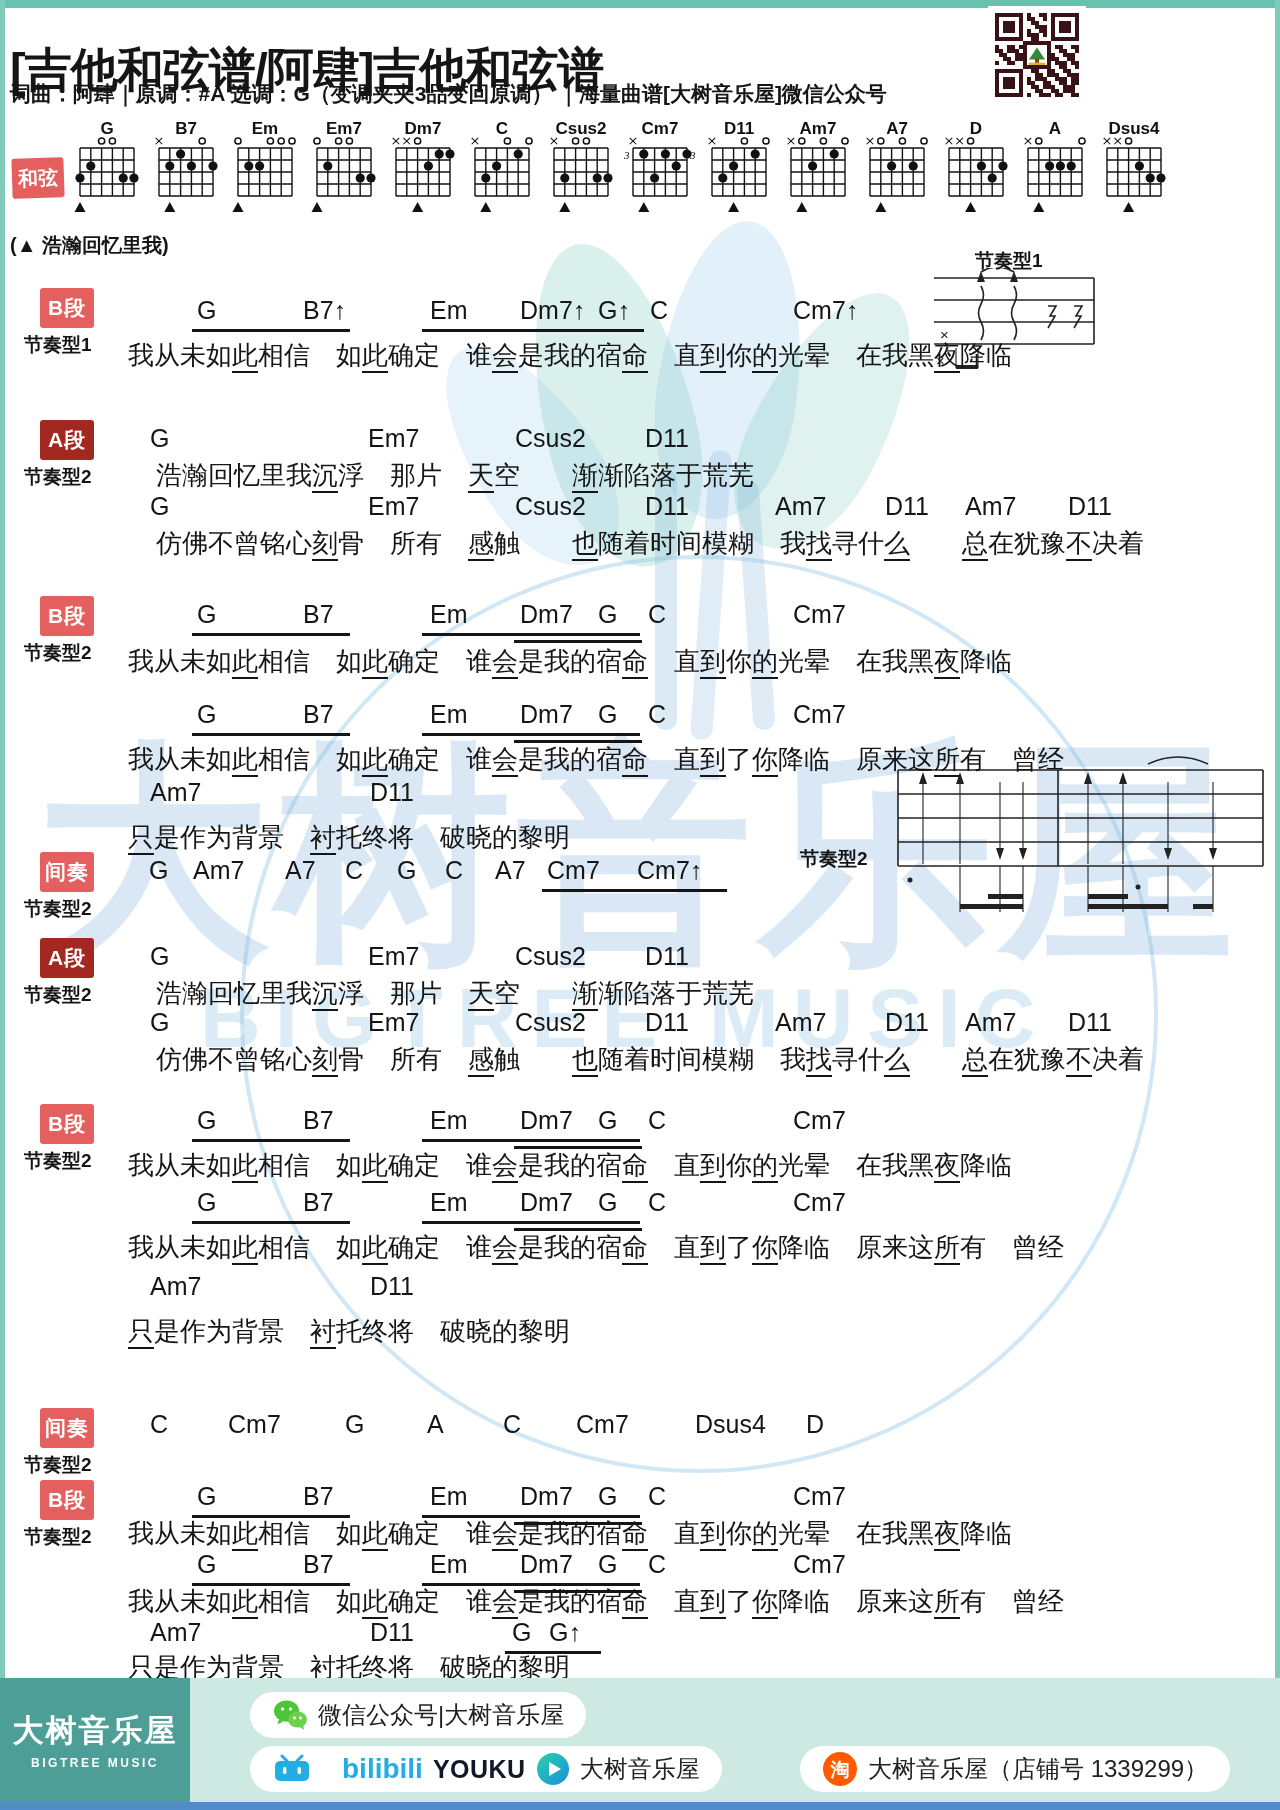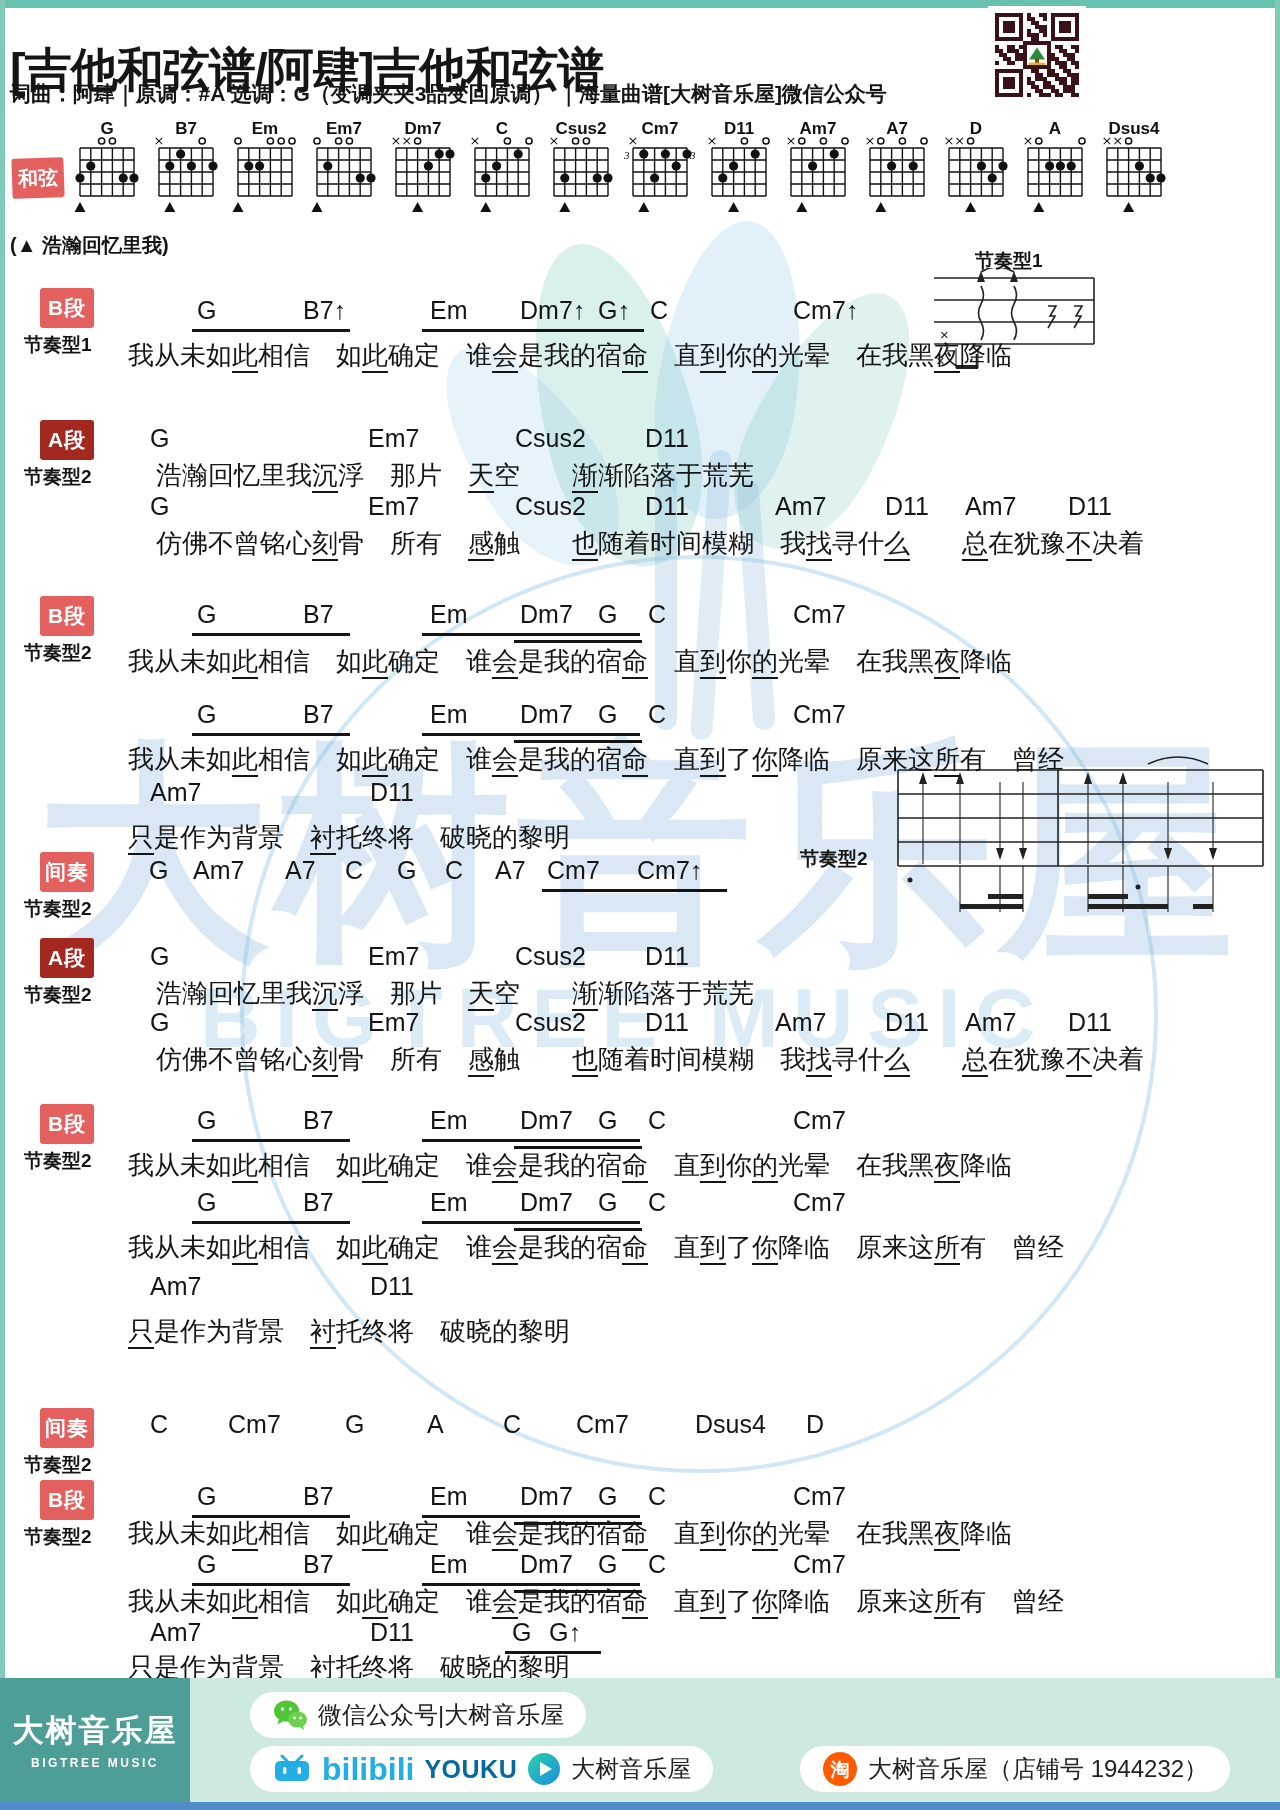--- a/index.html
+++ b/index.html
@@ -53,22 +53,22 @@
       line-height:34px;white-space:pre-line;z-index:2;}
   
   .footer{position:absolute;left:0;top:1678px;width:1280px;height:124px;background:#cde9e2;z-index:3;}
   .brand{position:absolute;left:0;top:0;width:190px;height:124px;background:#4d9e96;color:#fff;
      display:flex;flex-direction:column;align-items:center;justify-content:center;}
   .brand-cn{font-size:31px;font-weight:bold;letter-spacing:2px;}
   .brand-en{font-size:12px;font-weight:bold;letter-spacing:2.5px;margin-top:4px;}
   .pill{position:absolute;height:46px;background:#fff;border-radius:24px;display:inline-flex;
      align-items:center;gap:10px;padding:0 22px;font-size:24px;color:#222;white-space:nowrap;}
   .pill svg{flex:0 0 auto;}
-  .w-bili{color:#23ade5;font-weight:bold;font-size:32px;}
-  .w-youku{color:#0369a1;font-weight:bold;font-size:25px;letter-spacing:.5px;}
+  .w-bili{color:#23ade5;font-weight:bold;font-size:28px;margin-left:20px;}
+  .w-youku{color:#0f172a;font-weight:bold;font-size:25px;letter-spacing:.5px;}
   .strip{position:absolute;left:0;top:1802px;width:1280px;height:8px;background:#4f8cc9;z-index:3;}
 </style>
 </head>
 <body>
 
 <div class="page">
   <div class="topbar"></div>
   <div class="sideL"></div>
   <div class="sideR"></div>
 
@@ -778,17 +778,17 @@
         <circle cx="17" cy="17" r="16" fill="url(#yg)"></circle>
         <path d="M13 10 l12 7 -12 7z" fill="#fff"></path>
       </svg>
       <span>大树音乐屋</span>
     </div>
     <div class="pill" style="left:800px;top:68px;">
       <svg width="36" height="36" viewBox="0 0 36 36">
         <circle cx="18" cy="18" r="17" fill="#ff5a00"></circle>
         <text x="18" y="25" text-anchor="middle" font-size="19" font-weight="bold" fill="#fff">淘</text>
       </svg>
-      <span>大树音乐屋（店铺号 1944232）</span>
+      <span>大树音乐屋（店铺号 1339299）</span>
     </div>
   </div>
   <div class="strip"></div>
 </div>
 
 </body></html>

